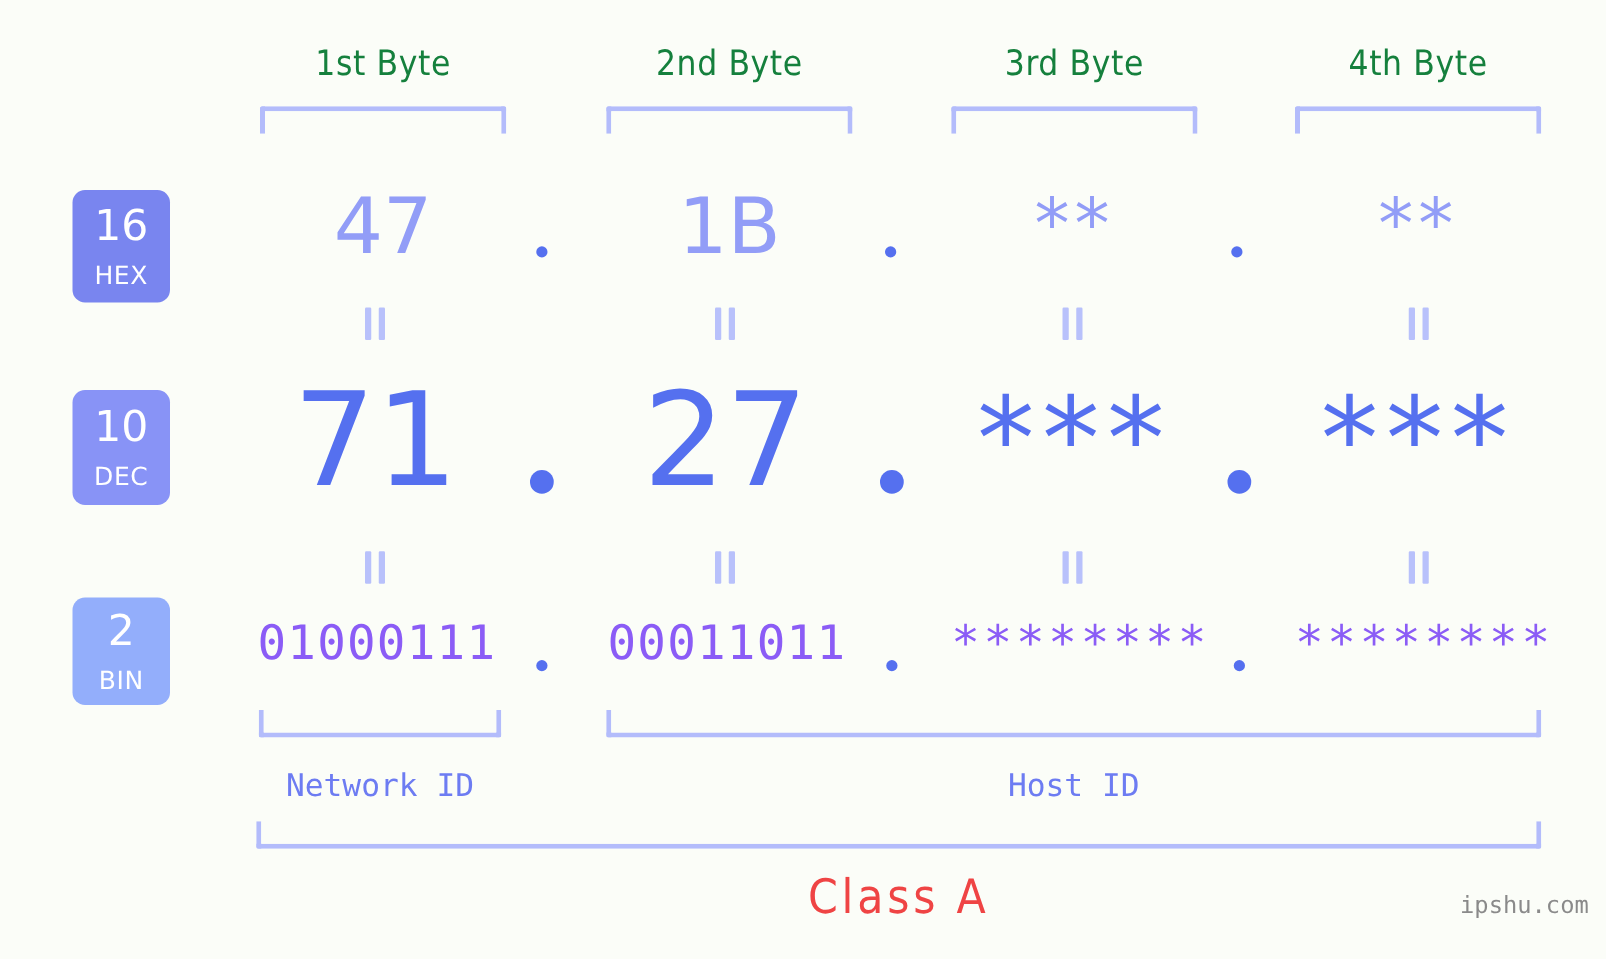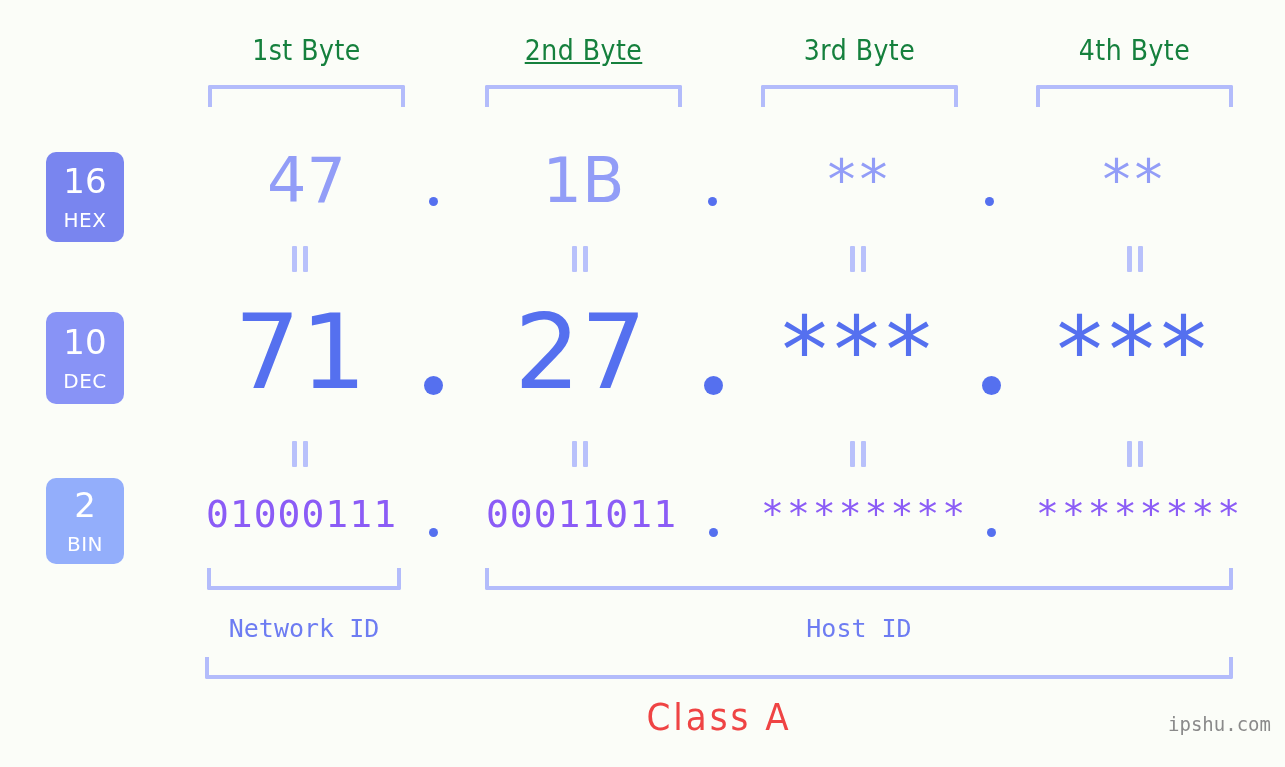--- a/index.html
+++ b/index.html
@@ -46,21 +46,21 @@
   }
   .bracket.up {
     border-top: none;
     border-bottom-left-radius: 2px;
     border-bottom-right-radius: 2px;
   }
 
   
   .badge {
     position: absolute;
-    left: 46px;
+    left: 58px;
     width: 78px;
     border-radius: 10px;
     color: #ffffff;
     text-align: center;
     box-sizing: border-box;
     display: flex;
     flex-direction: column;
     align-items: center;
     justify-content: center;
     line-height: 1;
@@ -173,21 +173,21 @@
     font-size: 19px;
     letter-spacing: 0px;
   }
 </style>
 </head>
 <body>
 
 <div class="stage">
 
   <div class="byte-header" style="left:208px;width:197px;">1st Byte</div>
-  <div class="byte-header" style="left:485px;width:197px;text-decoration:underline;">2nd Byte</div>
+  <div class="byte-header" style="left:485px;width:197px;">2nd Byte</div>
   <div class="byte-header" style="left:761px;width:197px;">3rd Byte</div>
   <div class="byte-header" style="left:1036px;width:197px;">4th Byte</div>
 
   <div class="bracket down" style="left:208px;width:197px;top:85px;"></div>
   <div class="bracket down" style="left:485px;width:197px;top:85px;"></div>
   <div class="bracket down" style="left:761px;width:197px;top:85px;"></div>
   <div class="bracket down" style="left:1036px;width:197px;top:85px;"></div>
 
   <div class="badge" id="badge-hex">
     <div class="num">16</div>

